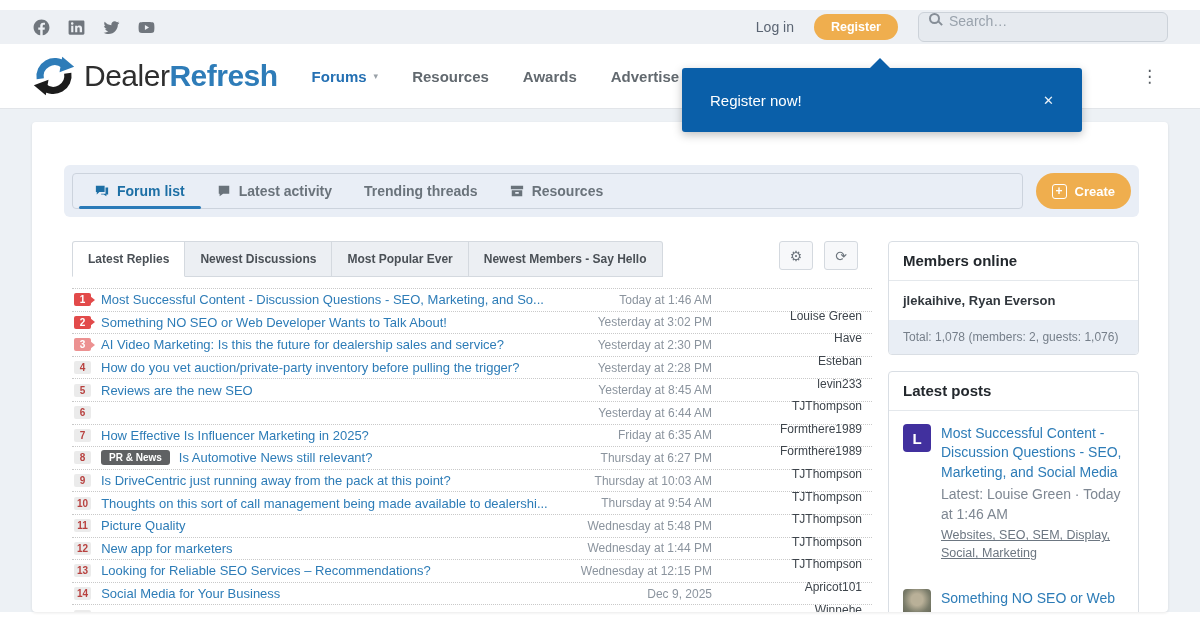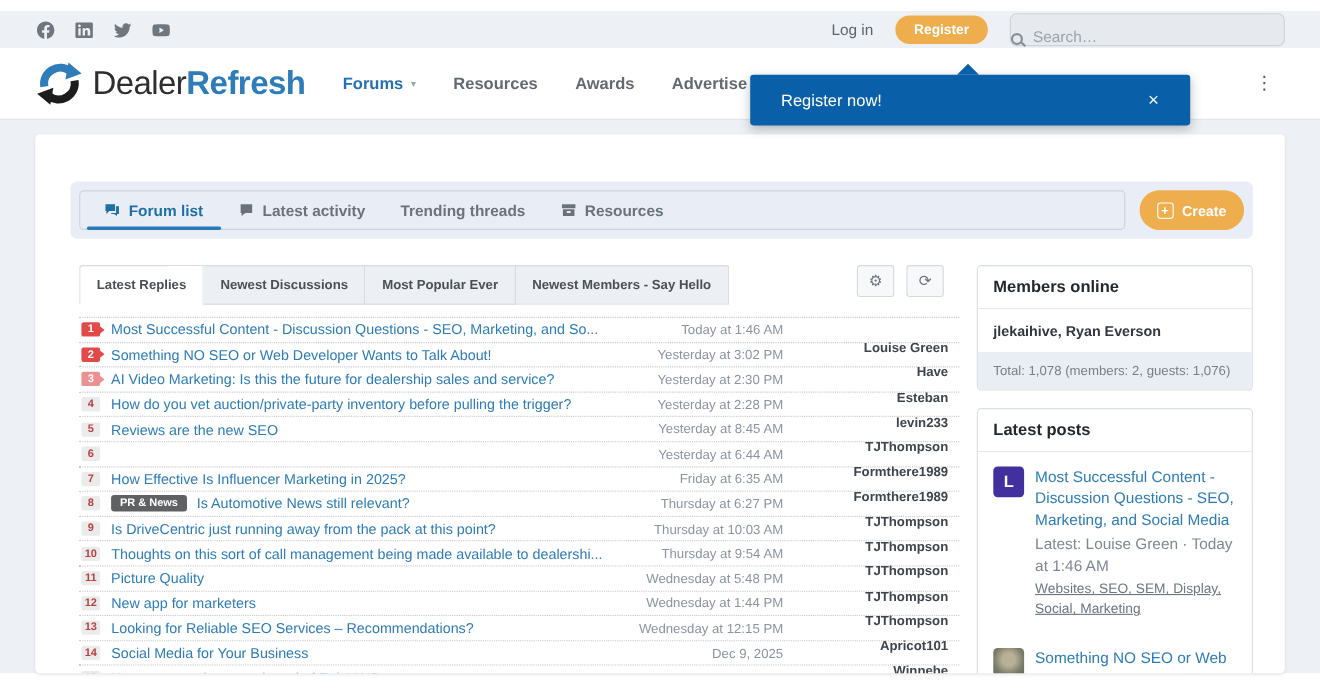--- a/index.html
+++ b/index.html
@@ -10,21 +10,21 @@
   .utility-bar { margin-top:10px; height:34px; background:#edf0f4;
     display:flex; align-items:center; padding:0 32px; }
   .social { display:flex; gap:16px; align-items:center; }
   .social span { width:19px; height:19px; display:inline-flex; }
   .social svg { width:100%; height:100%; fill:#70767d; }
   .util-right { margin-left:auto; display:flex; align-items:center; gap:20px; }
   .login-link { color:#5a6472; font-size:14px; text-decoration:none; cursor:pointer; }
   .register-btn { background:#efae4e; color:#fff; border:none; border-radius:14px;
     padding:6px 17px; font-size:12.5px; font-weight:bold; cursor:pointer; }
   .search-box { width:250px; height:30px; background:#e6eaef; border:1px solid #ccd2d9;
-    border-radius:6px; display:flex; align-items:flex-end; padding:0 0; gap:9px; }
+    border-radius:6px; display:flex; align-items:flex-start; padding:0 10px; gap:9px; }
   .mag { width:11px; height:11px; border:2px solid #868e97; border-radius:50%; position:relative; flex:none; }
   .mag::after { content:""; position:absolute; width:6px; height:2px; background:#868e97;
     transform:rotate(45deg); right:-5px; bottom:-2px; }
   .search-box input { border:none; background:transparent; outline:none; font-size:14px;
     color:#3c434a; width:100%; font-family:inherit; }
   .search-box input::placeholder { color:#99a2ac; }
 
   
   .navbar { height:65px; background:#fff; display:flex; align-items:center;
     padding:0 32px; border-bottom:1px solid #e2e5e9; }
@@ -34,21 +34,21 @@
   .brand-text .b2 { color:#2e7cb8; font-weight:bold; }
   .nav-links { display:flex; align-items:center; gap:34px; margin-left:34px;text-align:right; }
   .nav-link { font-size:15px; color:#62696f; font-weight:bold; text-decoration:none;
     cursor:pointer; display:flex; align-items:center; gap:7px; }
   .nav-link.active { color:#2470b3; }
   .nav-link .caret { color:#9aa1a8; font-size:9px; }
   .overflow-dots { margin-left:auto; margin-right:10px; color:#555b61; font-size:17px;
     cursor:pointer; font-family:"DejaVu Sans",sans-serif; }
 
   
-  .tooltip { position:absolute; left:682px; top:68px; width:400px; height:46px;
+  .tooltip { position:absolute; left:682px; top:68px; width:400px; height:64px;
     background:#0a5fa9; border-radius:3px; box-shadow:0 3px 10px rgba(0,0,0,.25);
     display:flex; align-items:center; padding:0 28px; z-index:50; }
   .tooltip::before { content:""; position:absolute; top:-10px; left:188px;
     border-left:10px solid transparent; border-right:10px solid transparent;
     border-bottom:10px solid #0a5fa9; }
   .tooltip-text { color:#fff; font-size:15px; }
   .tooltip-close { margin-left:auto; color:rgba(255,255,255,.92); font-size:13px;
     cursor:pointer; background:none; border:none; font-family:"DejaVu Sans",sans-serif; }
 
   
@@ -104,21 +104,21 @@
   .tnum.warm { --bc:#ec9191; color:#fff; }
   .tnum.hot::after, .tnum.warm::after { content:""; position:absolute; right:-4px;
     border-top:4px solid transparent; border-bottom:4px solid transparent;
     border-left:5px solid var(--bc); }
   .ttag { background:#5f6163; color:#fff; font-size:10px; font-weight:bold;
     padding:2px 8px; border-radius:3px; margin-right:9px; flex:none; cursor:pointer; }
   .ttitle { color:#2d7cb7; text-decoration:none; white-space:nowrap; overflow:hidden;
     cursor:pointer; margin-right:8px; }
   .tdate { margin-left:auto; color:#8b949e; font-size:12px; white-space:nowrap; }
   .tuser { width:150px; margin-right:10px; text-align:right; color:#3d444b;
-    font-weight:bold; font-size:12px; white-space:nowrap; cursor:pointer;margin-top:32px; }
+    font-weight:normal; font-size:12px; white-space:nowrap; cursor:pointer;margin-top:32px; }
 
   
   .sidebar { width:251px; flex:none; }
   .sbox { background:#fff; border:1px solid #d9dee4; border-radius:4px;
     margin-bottom:16px; overflow:hidden; }
   .sbox-title { padding:10px 14px 11px; font-size:15px; font-weight:bold; color:#23282d;
     border-bottom:1px solid #e4e8ec; }
   .members-line { padding:12px 14px; font-size:13px; font-weight:bold; color:#31373d; }
   .members-line a { color:#31373d; text-decoration:none; cursor:pointer; }
   .sbox-foot { background:#e9eef5; padding:10px 14px; font-size:12px; color:#767f8a; }

